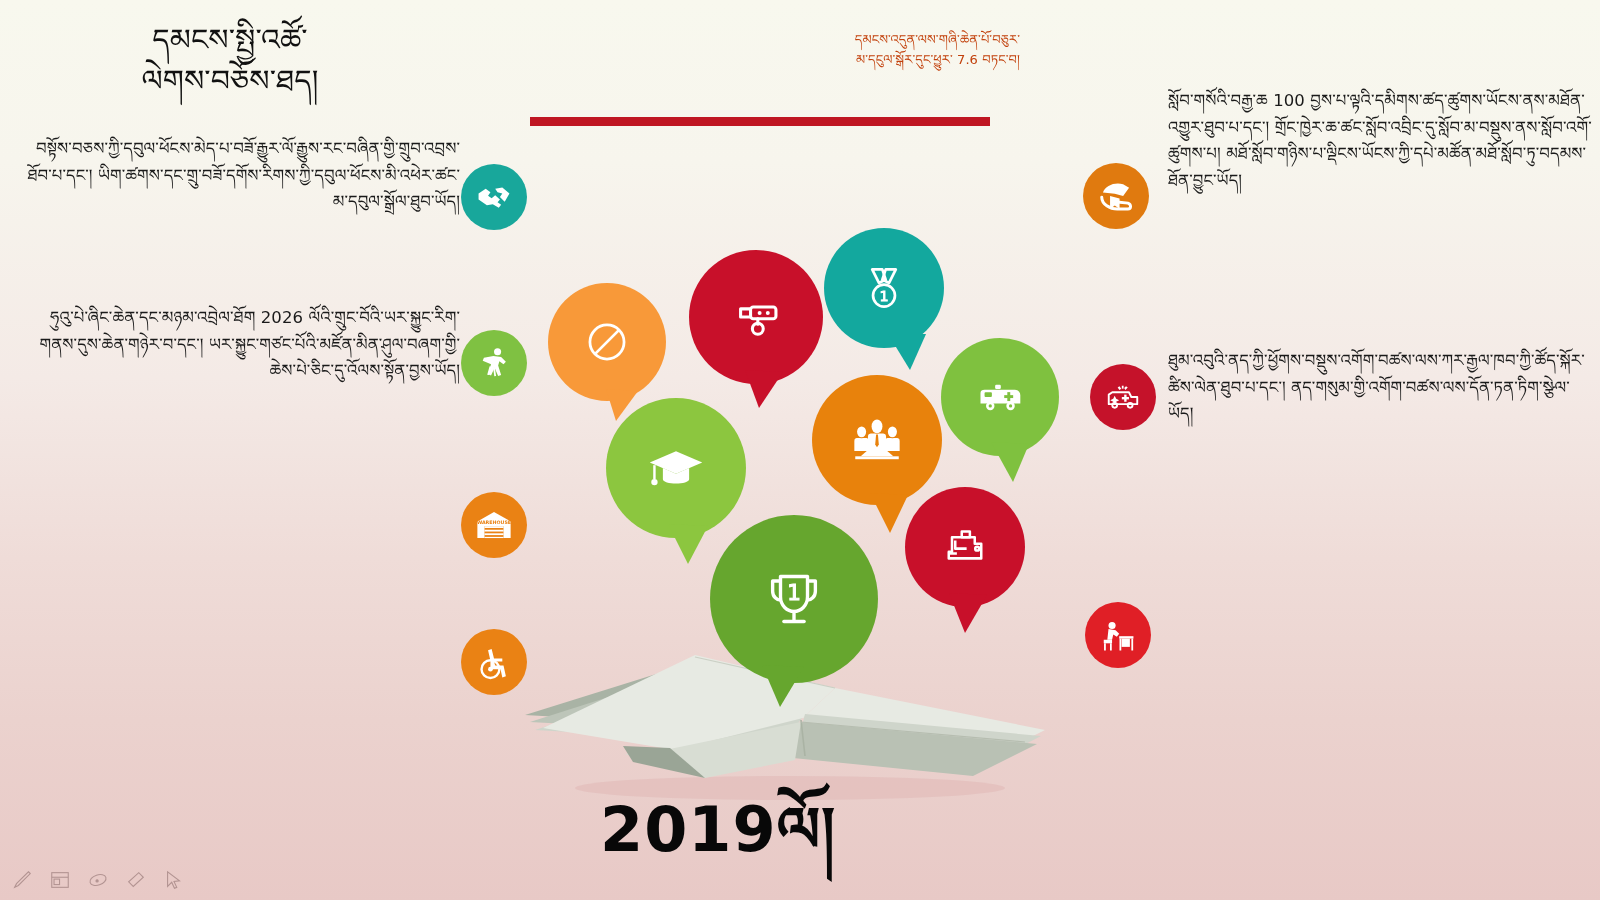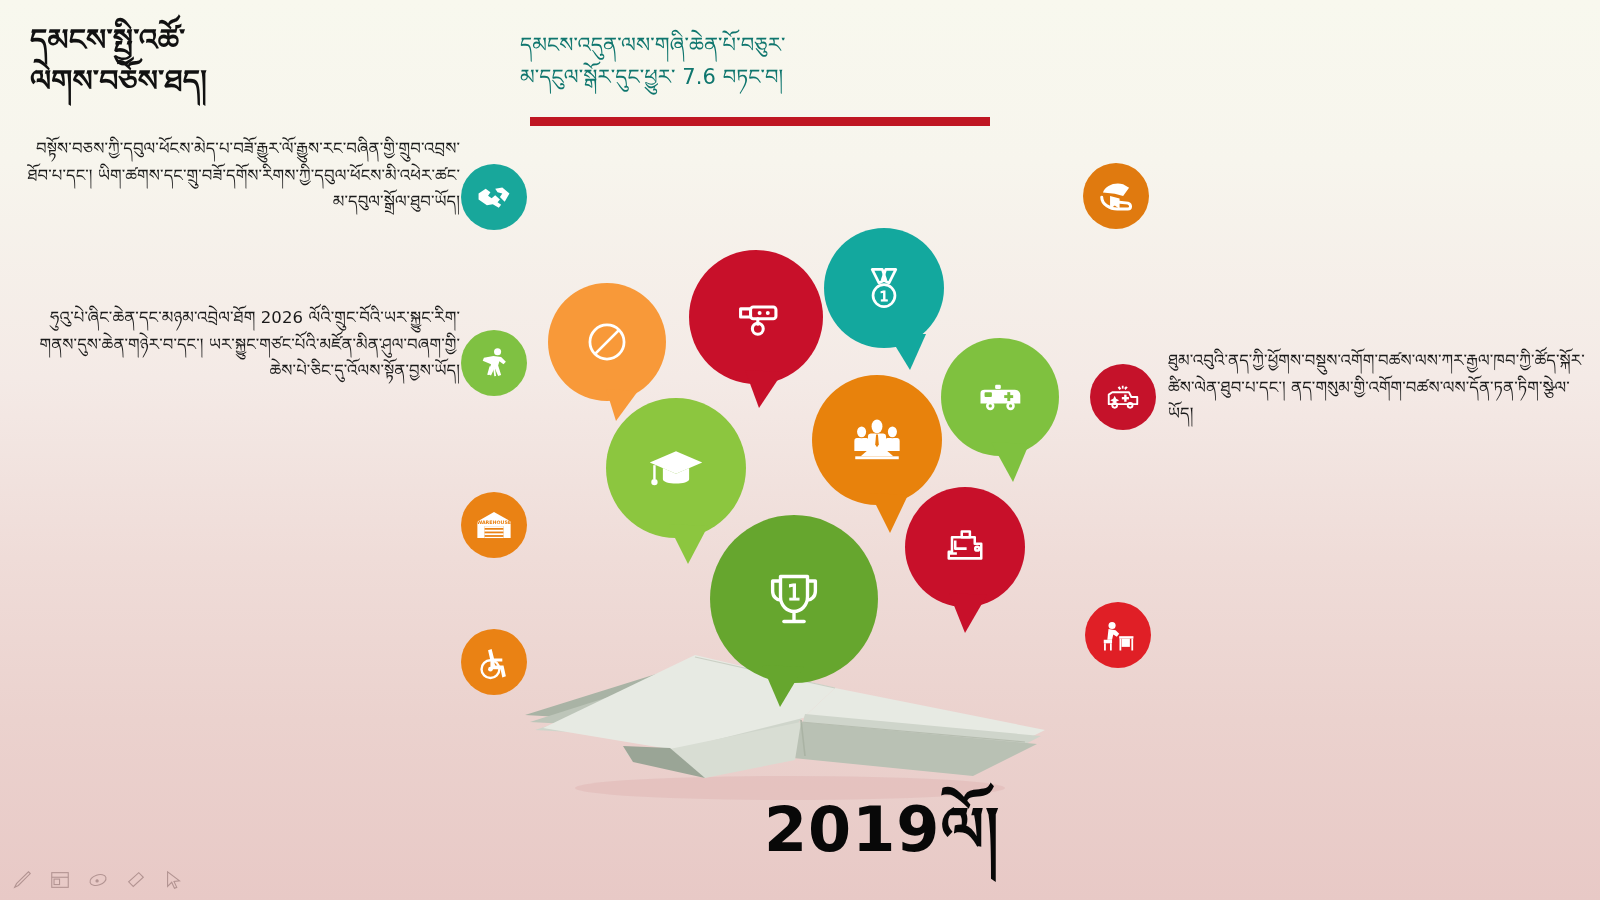--- a/index.html
+++ b/index.html
@@ -15,26 +15,26 @@
   .tib {
     font-family: "DejaVu Sans", "Liberation Sans", sans-serif;
     color:#1a1a1a;
     line-height:1.62;
     letter-spacing:0.1px;
   }
 
   
   #main-title {
     position:absolute; left:30px; top:20px; width:400px;
-    text-align:left; font-size:30px; font-weight:bold;
+    text-align:center; font-size:30px; font-weight:normal;
     line-height:1.35; color:#111;
   }
   #center-head {
     position:absolute; left:520px; top:30px; width:500px;
-    text-align:left; font-size:21px; line-height:1.5; color:#0f766e;
+    text-align:right; font-size:13px; line-height:1.5; color:#c2410c;
   }
   #center-rule {
     position:absolute; left:530px; top:117px; width:460px; height:9px;
     background:#bf1622;
   }
 
   
   .para { position:absolute; font-size:16.5px; }
   .para.left  { text-align:right; }
   .para.right { text-align:left; }
@@ -75,21 +75,21 @@
   }
   .bubble .tail {
     position:absolute; width:0; height:0;
   }
   .bubble svg.gi { fill:none; stroke:#fff; }
   .bubble svg.gf { fill:#fff; }
 
   
   #year {
     position:absolute; left:600px; top:780px; width:400px;
-    text-align:right; font-size:62px; font-weight:bold;
+    text-align:left; font-size:62px; font-weight:bold;
     color:#080808; letter-spacing:1px;
     font-family:"DejaVu Sans", sans-serif;
   }
 
   
   #toolbar {
     position:absolute; left:10px; bottom:8px;
     display:flex; gap:14px; align-items:center; opacity:.42;
   }
   #toolbar .tool { width:24px; height:24px; display:flex; align-items:center; justify-content:center; cursor:pointer; }
@@ -101,20 +101,21 @@
 <div id="stage">
 
   <div id="main-title" class="tib">དམངས་སྤྱི་འཚོ་<br>ལེགས་བཅོས་ཐད།</div>
 
   <div id="center-head" class="tib">དམངས་འདུན་ལས་གཞི་ཆེན་པོ་བཅུར་<br>མ་དངུལ་སྒོར་དུང་ཕྱུར་ 7.6 བཏང་བ།</div>
   <div id="center-rule"></div>
 
   <div id="para-1" class="para left tib">བསྟོས་བཅས་ཀྱི་དབུལ་ཕོངས་མེད་པ་བཟོ་རྒྱུར་ལོ་རྒྱུས་རང་བཞིན་གྱི་གྲུབ་འབྲས་ཐོབ་པ་དང་། ཡིག་ཚགས་དང་གྲུ་བཟོ་དགོས་རིགས་ཀྱི་དབུལ་ཕོངས་མི་འཕེར་ཚང་མ་དབུལ་སྒྲོལ་ཐུབ་ཡོད།</div>
   <div id="para-2" class="para left tib">ཧུའུ་པེ་ཞིང་ཆེན་དང་མཉམ་འབྲེལ་ཐོག 2026 ལོའི་གྲུང་བོའི་ཡར་སྐྱུང་རིག་གནས་དུས་ཆེན་གཉེར་བ་དང་། ཡར་སྐྱུང་གཙང་པོའི་མཛོན་མིན་ཤུལ་བཞག་གྱི་ཆེས་པེ་ཅིང་དུ་འོལས་སྟོན་བྱས་ཡོད།</div>
 
+  <div id="para-5" class="para right tib">སློབ་གསོའི་བརྒྱ་ཆ 100 བྱས་པ་ལྟའི་དམིགས་ཚད་ཚུགས་ཡོངས་ནས་མཐོན་འགྱུར་ཐུབ་པ་དང་། གྲོང་ཁྱེར་ཆ་ཚང་སློབ་འབྲིང་དུ་སློབ་མ་བསྡུས་ནས་སློབ་འགོ་ཚུགས་པ། མཐོ་སློབ་གཉིས་པ་ལྡིངས་ཡོངས་ཀྱི་དཔེ་མཚོན་མཐོ་སློབ་ཏུ་བདམས་ཐོན་བྱུང་ཡོད།</div>
   <div id="para-6" class="para right tib">ཐུམ་འབུའི་ནད་ཀྱི་ཕྱོགས་བསྡུས་འགོག་བཚས་ལས་ཀར་རྒྱལ་ཁབ་ཀྱི་ཚོད་སྐོར་ཚིས་ལེན་ཐུབ་པ་དང་། ནད་གསུམ་གྱི་འགོག་བཚས་ལས་དོན་ཏན་ཏིག་སྩེལ་ཡོད།</div>
 
   <div id="badge-1" class="badge">
     <svg viewBox="0 0 64 64">
       <path d="M6 26 L18 18 L26 24 L22 30 L28 34 L34 29 L42 36 L38 41 L44 45 L40 50 L30 44 L20 46 L6 36 Z"></path>
       <path d="M34 18 L46 16 L58 26 L50 40 L42 32 L46 26 L38 24 Z"></path>
     </svg>
   </div>
 
   <div id="badge-2" class="badge">

